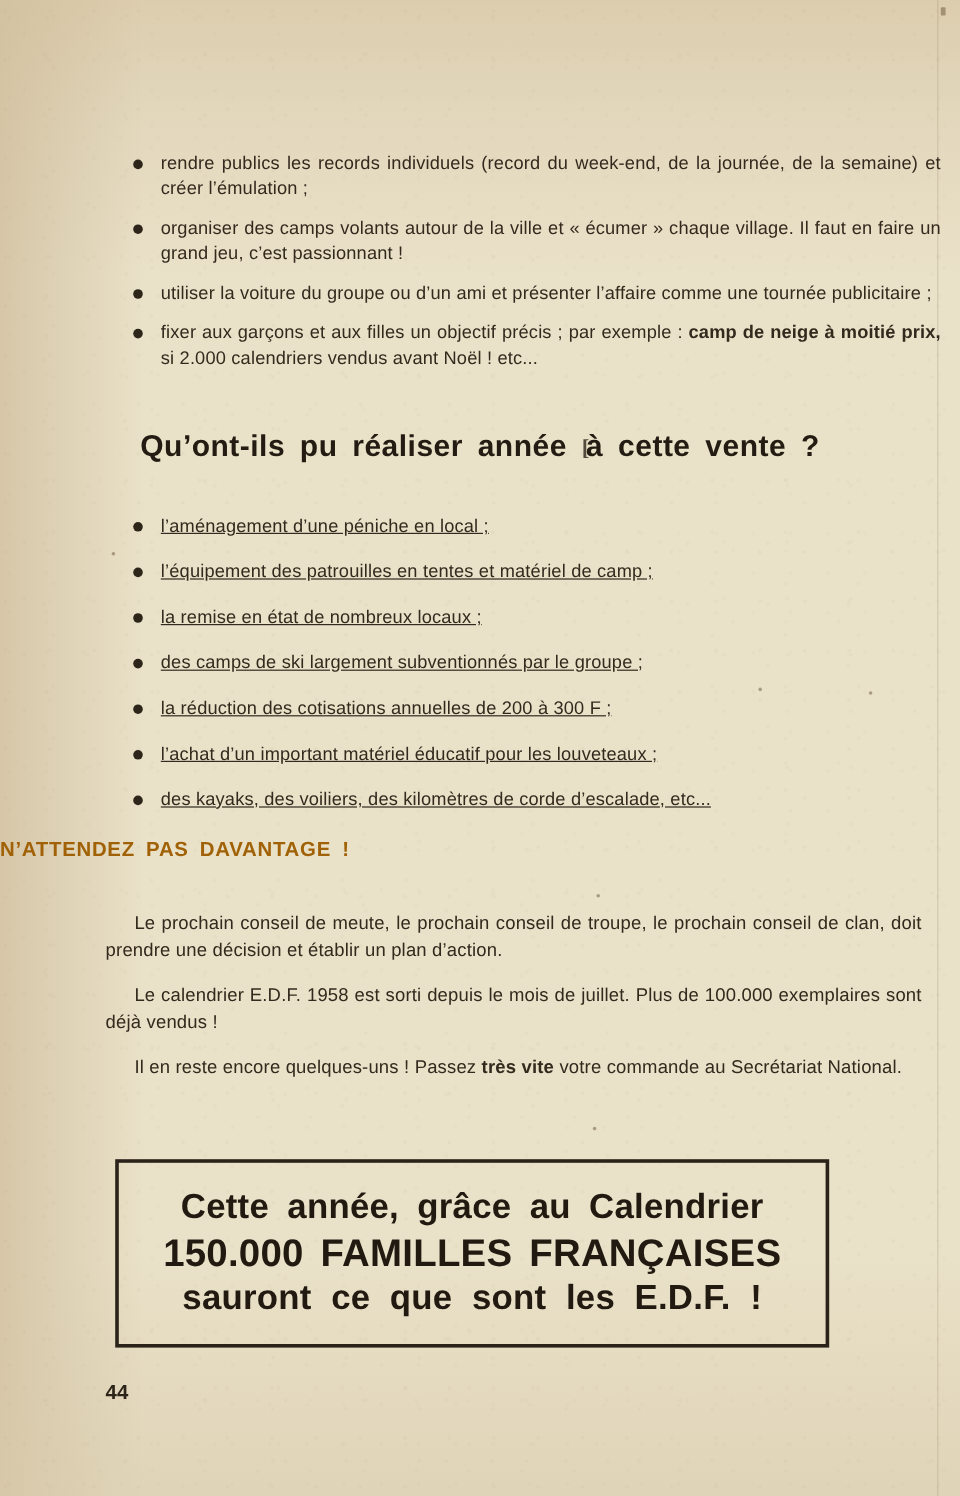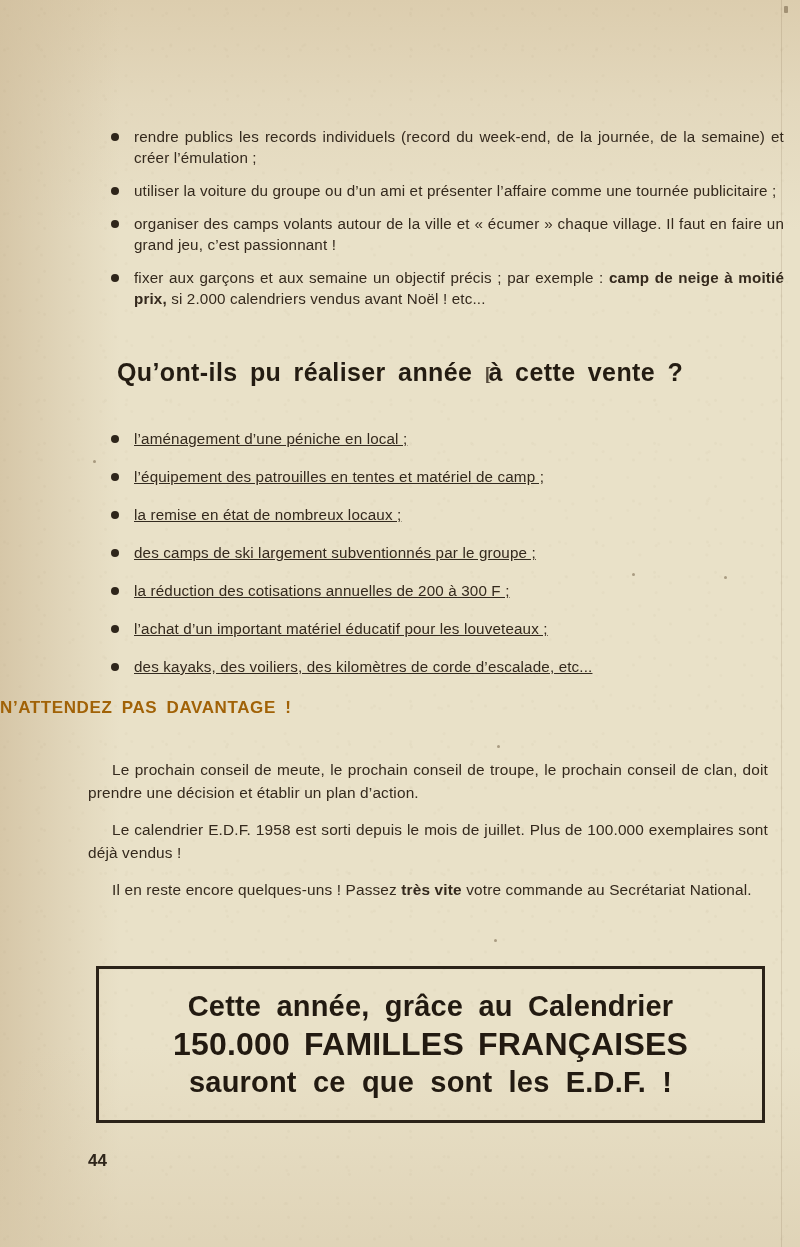--- a/index.html
+++ b/index.html
@@ -176,21 +176,21 @@
     text-indent: 24px;
     color: #34291d;
   }
   #body-paragraphs p b { font-weight: 700; }
 
   
   #ad-box {
     position: absolute;
     left: 96px;
     top: 966px;
-    width: 669px;
+    width: 595px;
     height: 157px;
     border: 3px solid #2b2319;
     box-sizing: border-box;
     display: flex;
     flex-direction: column;
     justify-content: center;
     padding: 0 22px;
   }
   #ad-box .ad-line {
     text-align: center;
@@ -242,23 +242,23 @@
   <div class="speck" style="left:632px;top:573px;width:3px;height:3px;"></div>
   <div class="speck" style="left:724px;top:576px;width:3px;height:3px;"></div>
   <div class="speck" style="left:497px;top:745px;width:3px;height:3px;"></div>
   <div class="speck" style="left:494px;top:939px;width:3px;height:3px;"></div>
   <div class="speck" style="left:93px;top:460px;width:3px;height:3px;"></div>
 
   <div class="content">
 
     <ul class="bullets" id="list-actions">
       <li><span>rendre publics les records individuels (record du week-end, de la journée, de la semaine) et créer l’émulation ;</span></li>
+      <li><span>organiser des camps volants autour de la ville et « écumer » chaque village. Il faut en faire un grand jeu, c’est passionnant !</span></li>
       <li><span>utiliser la voiture du groupe ou d’un ami et présenter l’affaire comme une tournée publicitaire ;</span></li>
-      <li><span>organiser des camps volants autour de la ville et « écumer » chaque village. Il faut en faire un grand jeu, c’est passionnant !</span></li>
-      <li><span>fixer aux garçons et aux semaine un objectif précis ; par exemple : </span><b>camp de neige à moitié prix,</b><span> si 2.000 calendriers vendus avant Noël ! etc...</span></li>
+      <li><span>fixer aux garçons et aux filles un objectif précis ; par exemple : </span><b>camp de neige à moitié prix,</b><span> si 2.000 calendriers vendus avant Noël ! etc...</span></li>
     </ul>
 
     <div id="heading-realiser">
       <span>Qu’ont-ils  pu  réaliser  année </span><span class="artifact">[</span><span>à  cette  vente ?</span>
     </div>
 
     <ul class="bullets" id="list-achievements">
       <li><span>l’aménagement d’une péniche en local ;</span></li>
       <li><span>l’équipement des patrouilles en tentes et matériel de camp ;</span></li>
       <li><span>la remise en état de nombreux locaux ;</span></li>

